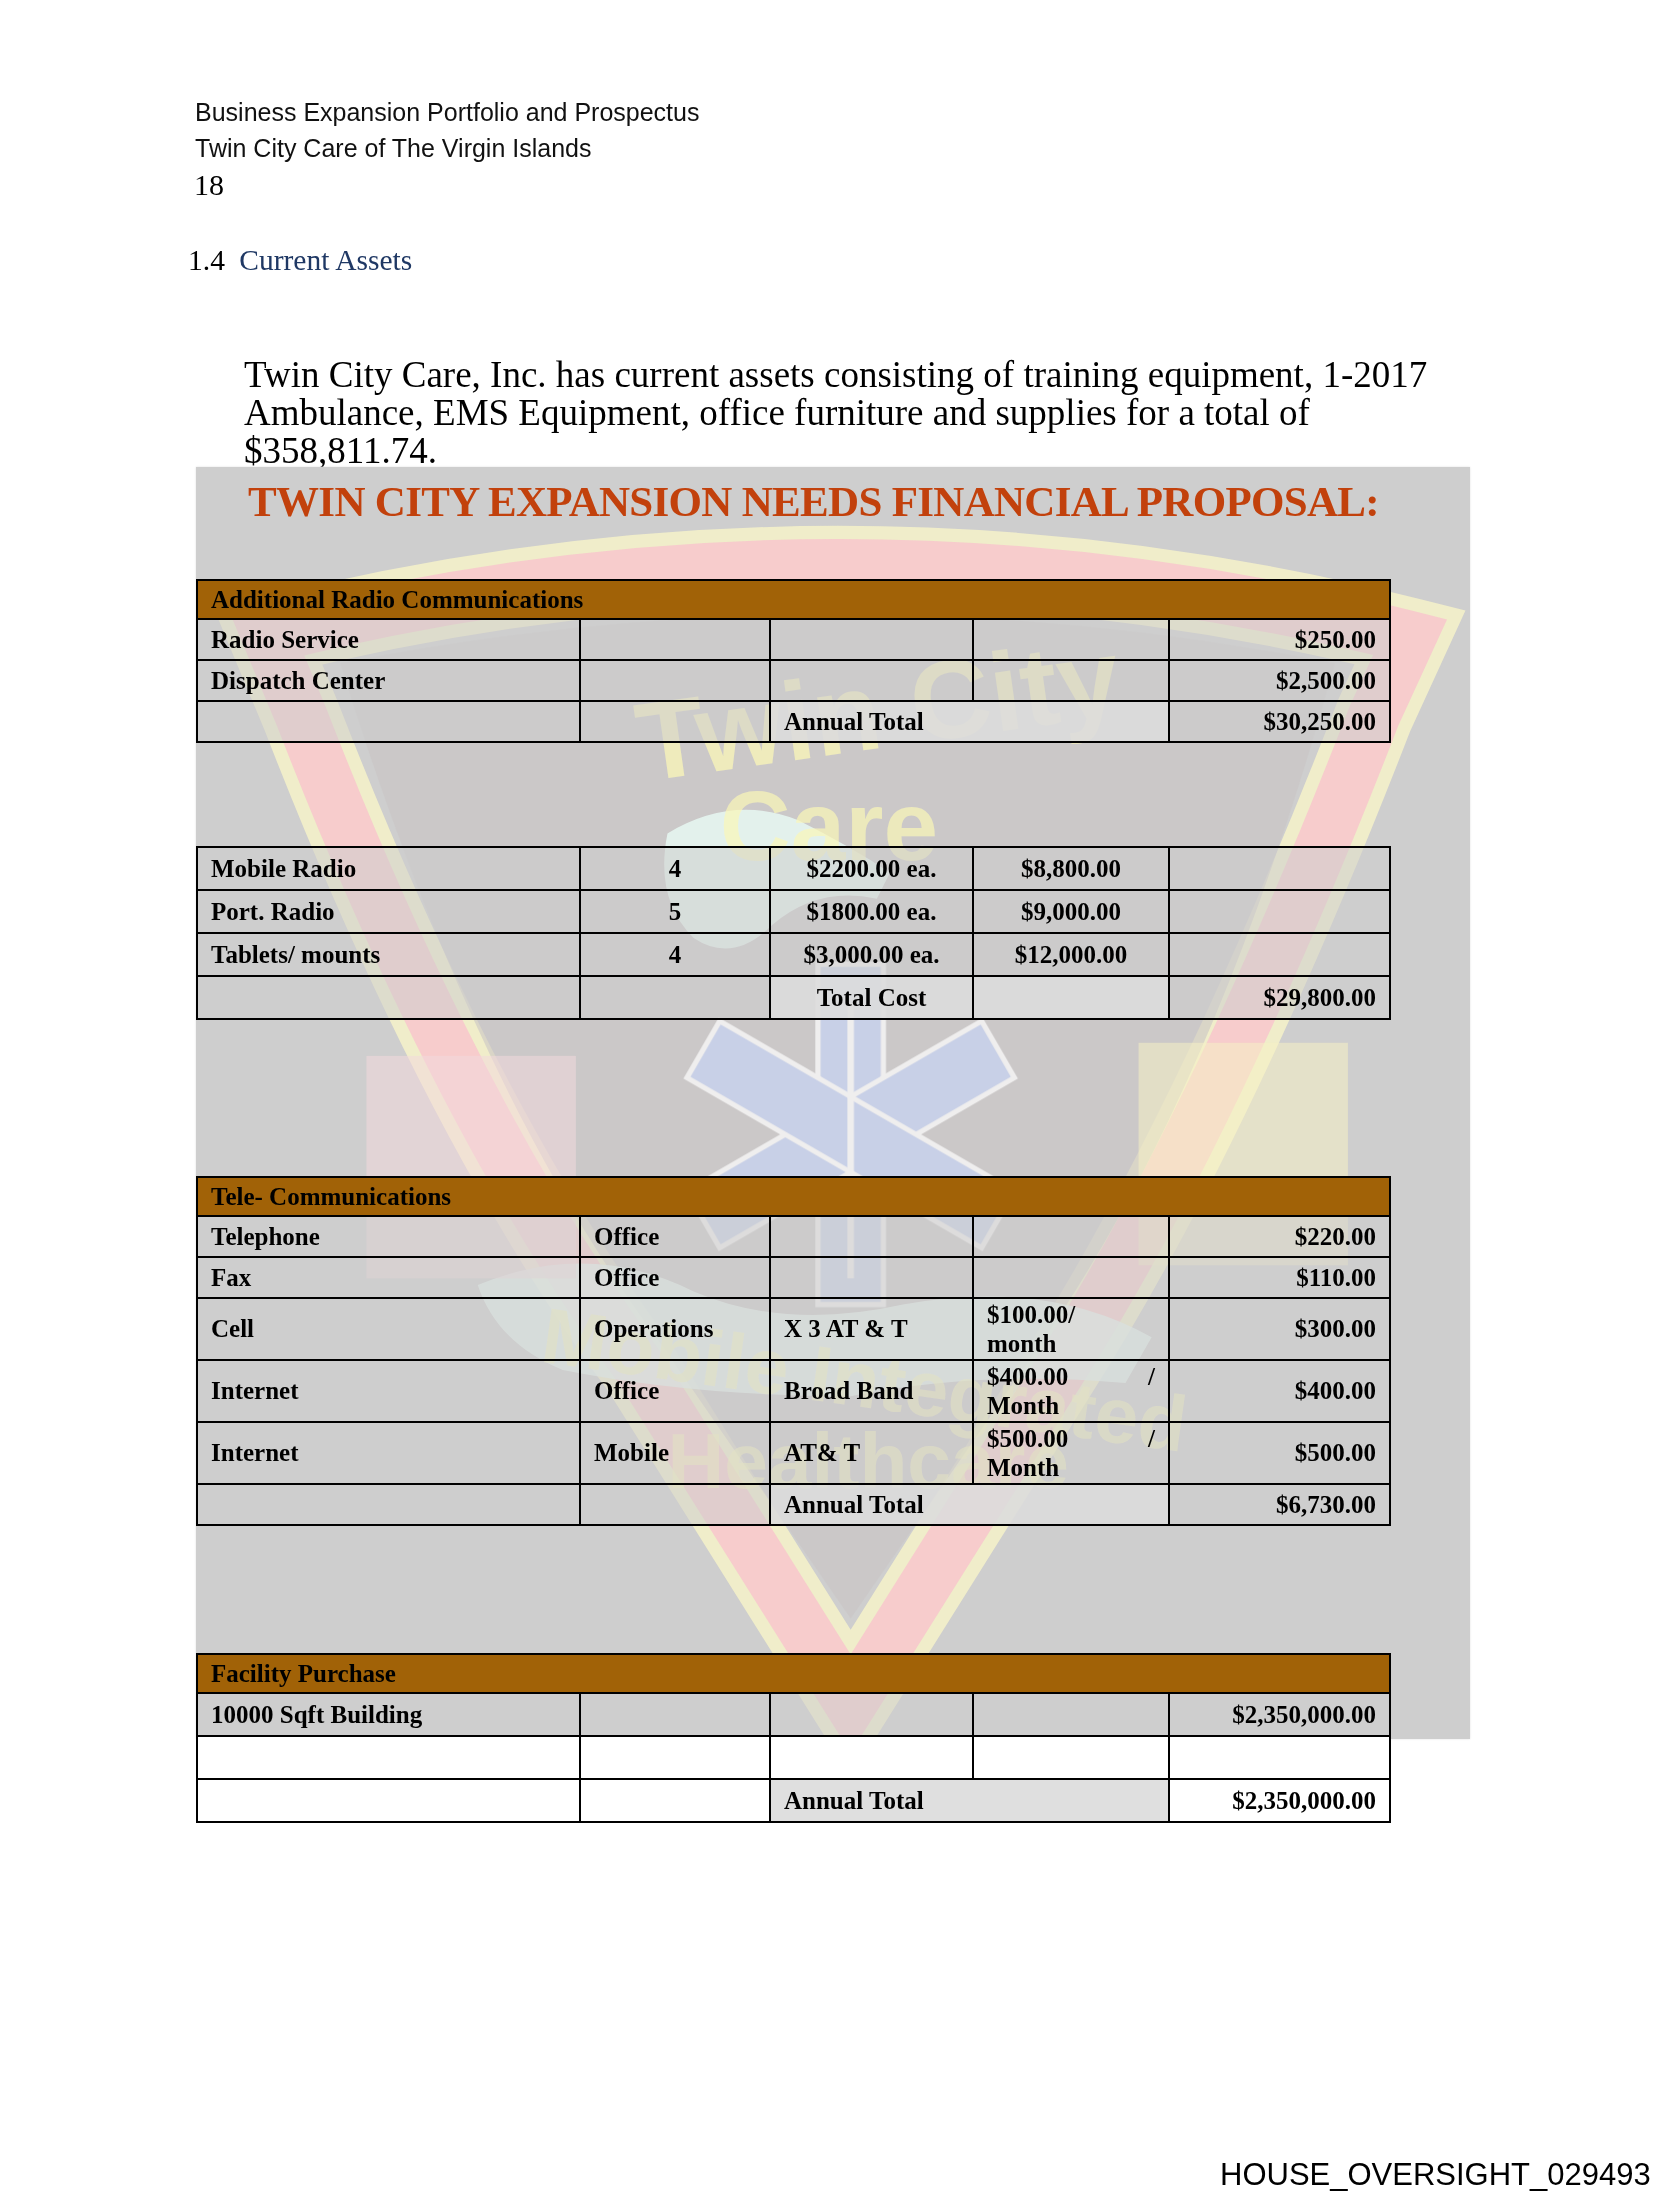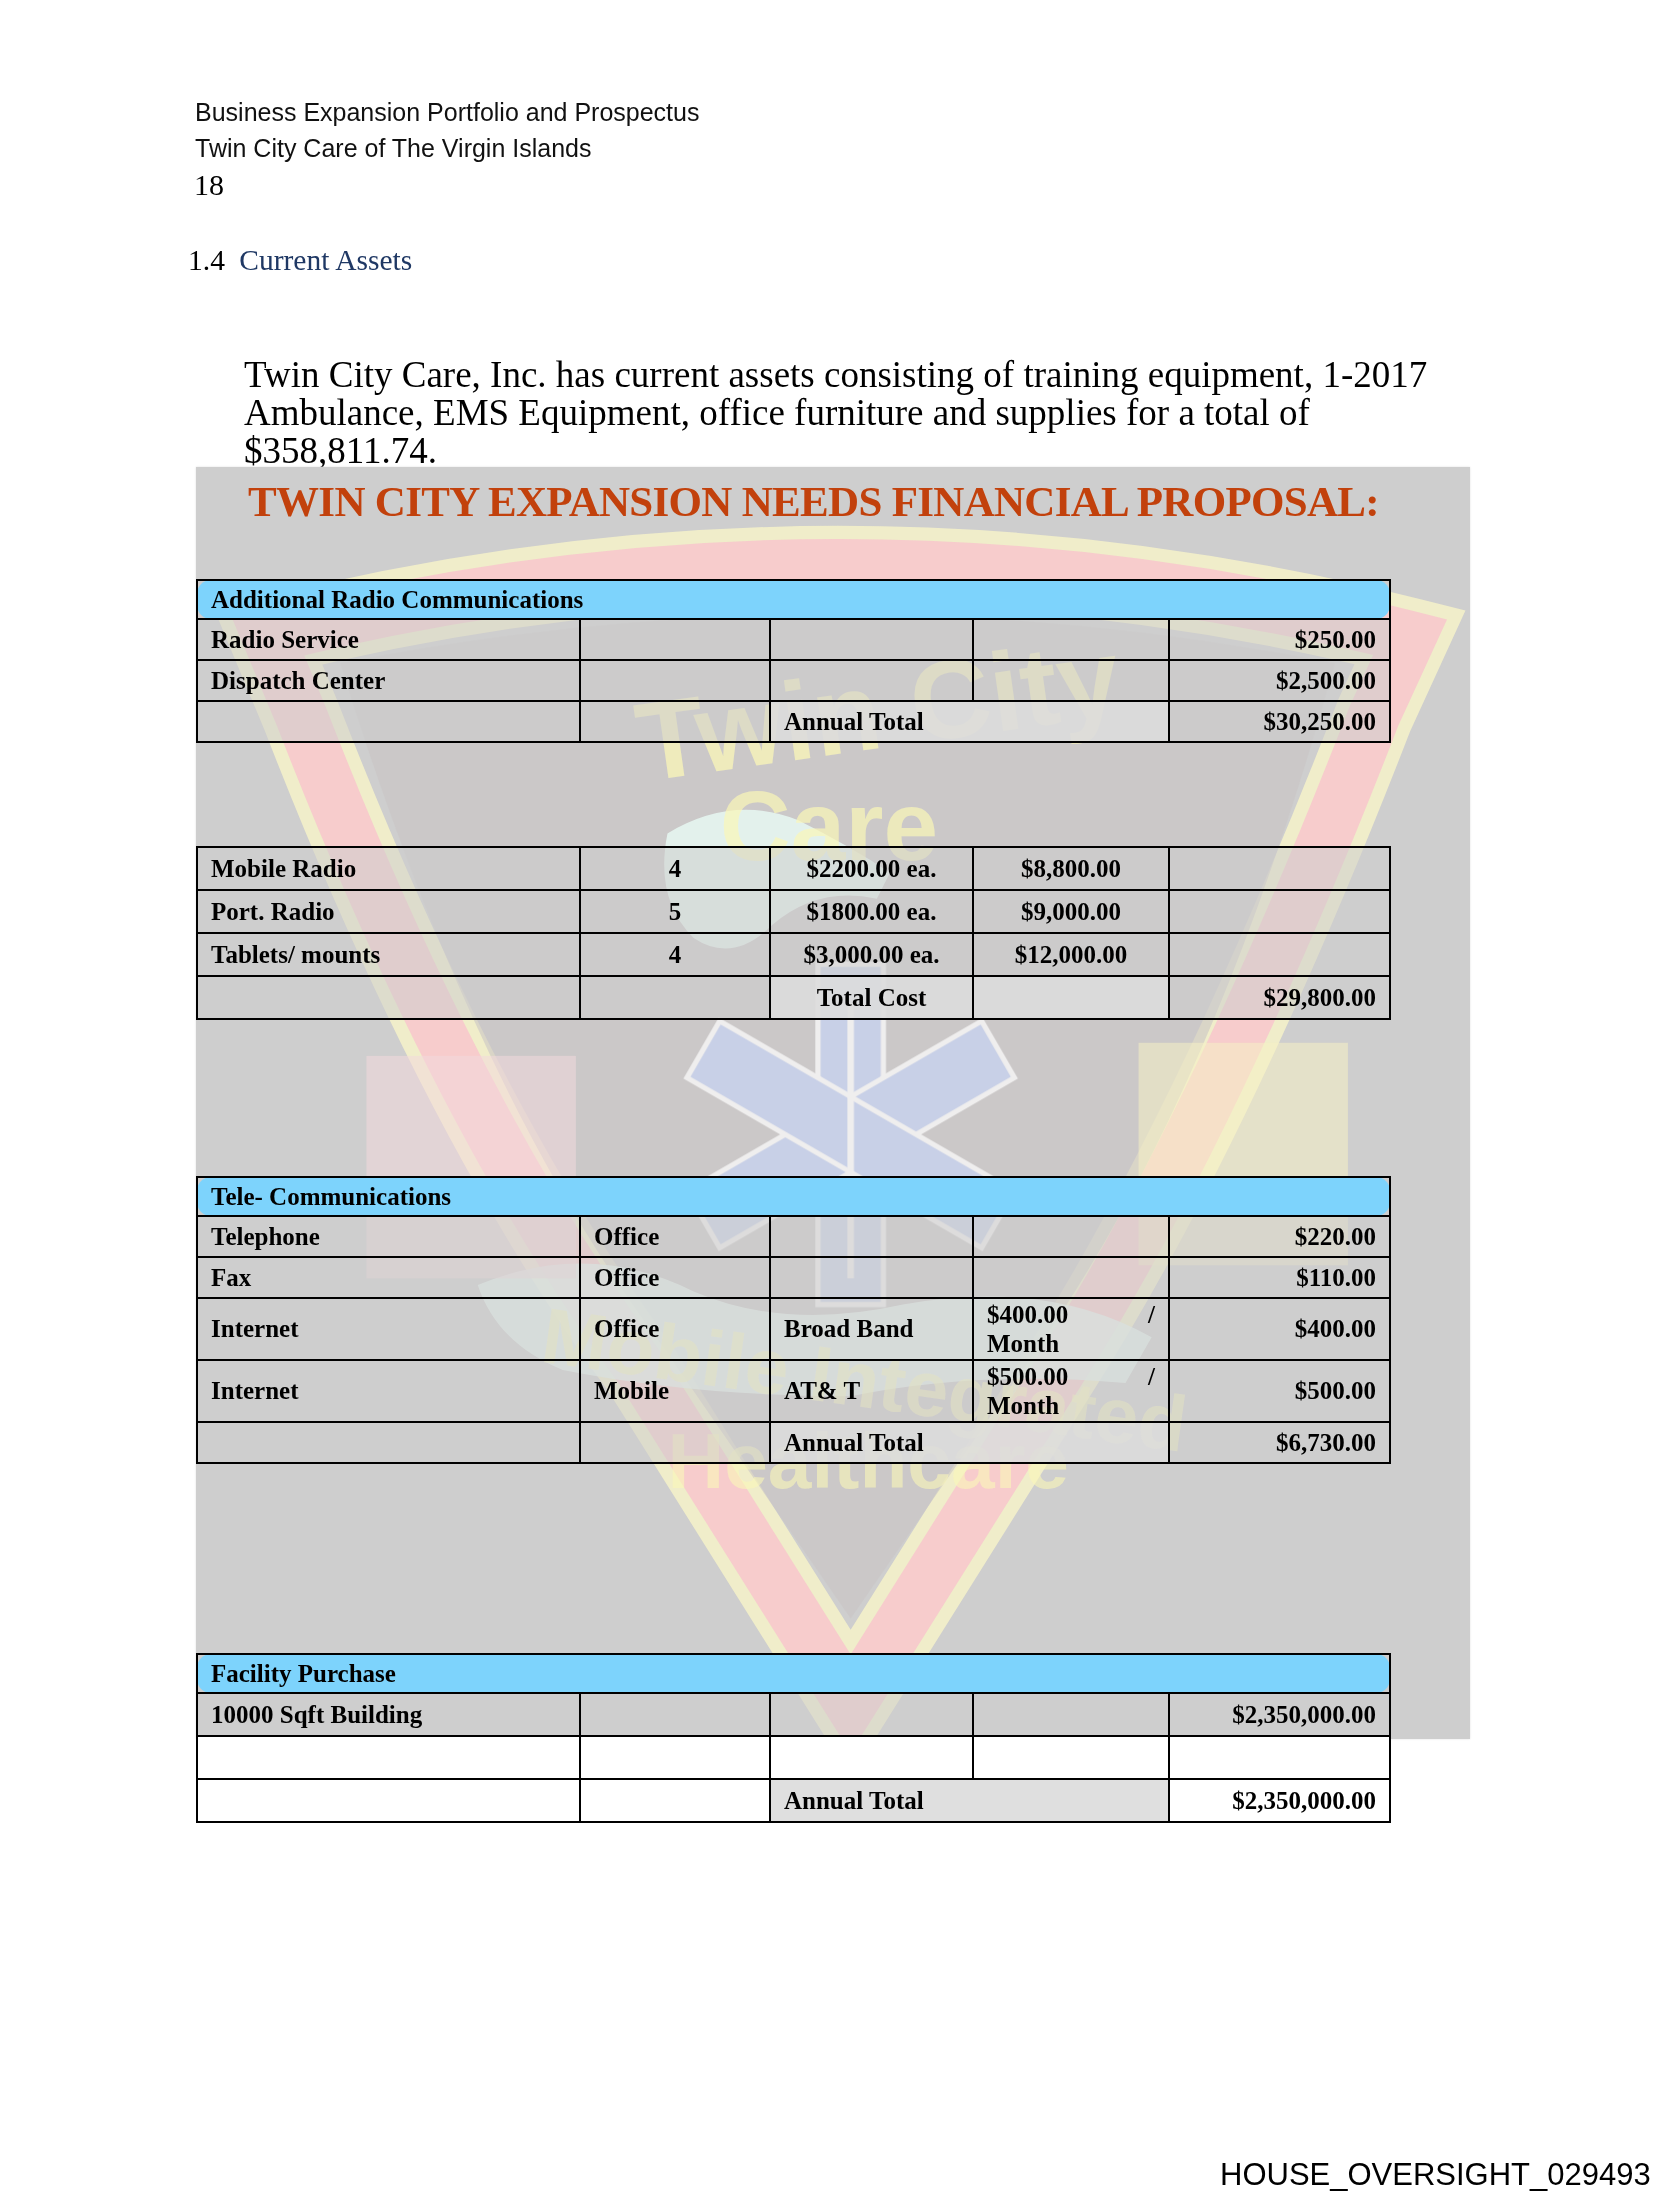--- a/index.html
+++ b/index.html
@@ -16,21 +16,21 @@
 
     #intro { position: absolute; left: 244px; top: 319px; width: 1231px; font-family: "Liberation Serif", serif; font-size: 37px; line-height: 38px; color: #000; }
 
     #panel { position: absolute; left: 196px; top: 467px; width: 1274px; height: 1272px; background: #cecece; box-shadow: 0 0 2px #e0e0e0; overflow: hidden; }
     #logo { position: absolute; left: 0; top: 0; width: 1274px; height: 1272px; }
 
     #proposal-title { position: absolute; left: 196px; top: 477px; width: 1235px; text-align: center; font-family: "Liberation Serif", serif; font-weight: bold; font-size: 43px; color: #c2410c; letter-spacing: -0.7px; white-space: nowrap; }
 
     table.fin { position: absolute; left: 196px; width: 1193px; border-collapse: collapse; font-family: "Liberation Serif", serif; font-weight: bold; font-size: 25px; color: #000; table-layout: fixed; }
     table.fin td { border: 2.6px solid #000; padding: 0 13px; background: rgba(206,206,206,0.55); }
-    table.fin tr.head td { background: #7dd3fc; height: 37px; border-radius: 14px; }
+    table.fin tr.head td { background: #a16207; height: 37px; }
     table.fin td.r { text-align: right; }
     table.fin td.c { text-align: center; }
     table.fin td.tot { background: rgba(220,220,220,0.9); }
     table.fin td.white { background: #ffffff; }
     table.fin td.stack { line-height: 29px; }
     table.fin td .slash { float: right; }
 
     #t1 { top: 579px; }
     #t1 tr.row td { height: 39px; }
     #t2 { top: 846px; }
@@ -187,20 +187,30 @@
     <td class="r">$220.00</td>
   </tr>
   <tr class="row">
     <td>Fax</td>
     <td>Office</td>
     <td></td>
     <td></td>
     <td class="r">$110.00</td>
   </tr>
   <tr class="tall">
+    <td>Cell</td>
+    <td>Operations</td>
+    <td>X 3 AT &amp; T</td>
+    <td class="stack">
+      <div>$100.00/</div>
+      <div>month</div>
+    </td>
+    <td class="r">$300.00</td>
+  </tr>
+  <tr class="tall">
     <td>Internet</td>
     <td>Office</td>
     <td>Broad Band</td>
     <td class="stack">
       <div><span>$400.00</span><span class="slash">/</span></div>
       <div>Month</div>
     </td>
     <td class="r">$400.00</td>
   </tr>
   <tr class="tall">

